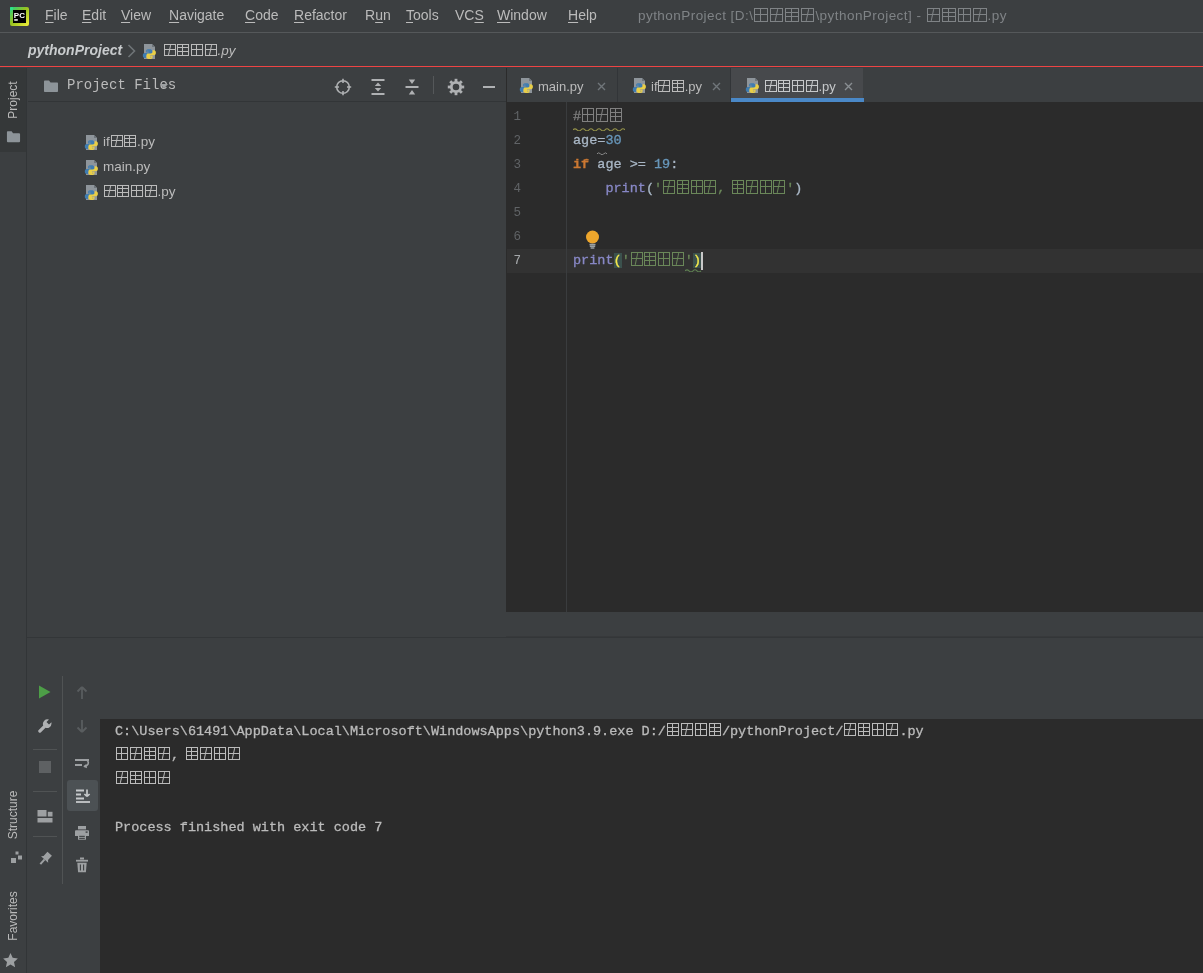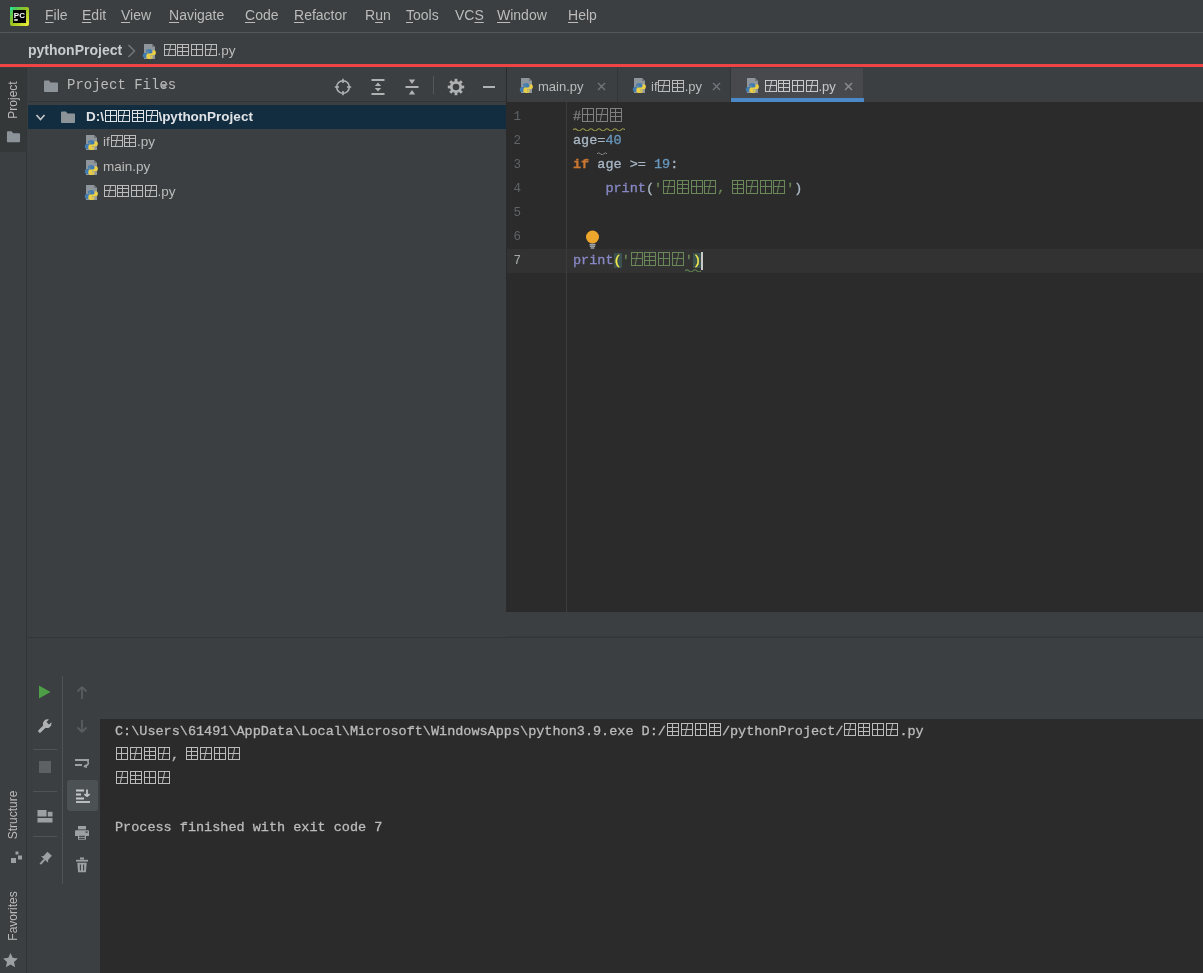--- a/index.html
+++ b/index.html
@@ -12,21 +12,21 @@
 .cj::before { content:""; position:absolute; left:0px; right:0px; top:50%; margin-top:-1px; border-top:1px solid currentColor; }
 .cj::after { content:""; position:absolute; top:0px; bottom:0px; left:50%; margin-left:-1px; border-left:1px solid currentColor; }
 .cj.hh::before { top:28%; bottom:28%; margin-top:0; border-bottom:1px solid currentColor; }
 .cj.vv::after { transform:rotate(12deg); }
 
 #menubar { left:0; top:0; width:1203px; height:33px; background:#3c3f41; border-bottom:1px solid #55585a; }
 #menubar .mi { position:absolute; top:7px; font-size:14px; color:#bbbbbb; }
 #menubar .mi u { text-decoration:underline; text-underline-offset:2px; }
 #title { position:absolute; top:8px; left:638px; font-size:13.5px; letter-spacing:0.45px; color:#7f8386; }
 
-#crumbs { left:0; top:34px; width:1203px; height:33px; background:#3c3f41; border-bottom:3px solid #ef4444; }
+#crumbs { left:0; top:34px; width:1203px; height:33px; background:#3c3f41; border-bottom:1px solid #ef4444;font-style:italic; }
 
 #stripe { left:0; top:68px; width:27px; height:905px; background:#3c3f41; border-right:1px solid #323537; }
 .vtext { position:absolute; font-size:12px; color:#bbbbbb; white-space:nowrap; transform:rotate(-90deg); transform-origin:center; }
 
 #projpanel { left:28px; top:68px; width:478px; height:569px; background:#3c3f41; }
 #projhead { position:absolute; left:0; top:0; width:478px; height:34px; border-bottom:1px solid #323537;font-family:Liberation Mono, monospace; }
 #tree { position:absolute; left:0; top:35px; width:478px; height:534px; }
 .trow { position:absolute; left:0; width:478px; height:24px; font-size:13.5px; color:#bbbbbb; }
 
 #split { left:506px; top:68px; width:1px; height:544px; background:#2b2b2b; }
@@ -95,20 +95,21 @@
     <span class="mi" style="left:82px"><u>E</u>dit</span>
     <span class="mi" style="left:121px"><u>V</u>iew</span>
     <span class="mi" style="left:169px"><u>N</u>avigate</span>
     <span class="mi" style="left:245px"><u>C</u>ode</span>
     <span class="mi" style="left:294px"><u>R</u>efactor</span>
     <span class="mi" style="left:365px">R<u>u</u>n</span>
     <span class="mi" style="left:406px"><u>T</u>ools</span>
     <span class="mi" style="left:455px">VC<u>S</u></span>
     <span class="mi" style="left:497px"><u>W</u>indow</span>
     <span class="mi" style="left:568px"><u>H</u>elp</span>
+    <span id="title">pythonProject [D:\<span class="cj"></span><span class="cj vv"></span><span class="cj hh"></span><span class="cj vv"></span>\pythonProject] - <span class="cj vv"></span><span class="cj hh"></span><span class="cj"></span><span class="cj vv"></span>.py</span>
   </div>
   <div id="crumbs" class="abs">
     <span class="abs" style="left:28px;top:8px;font-size:14px;font-weight:bold;color:#c9ccce">pythonProject</span>
     <svg class="icon" style="left:127px;top:10px" width="9" height="14" viewBox="0 0 9 14">
         <path d="M1.5 1 L7.5 7 L1.5 13" stroke="#6f7477" stroke-width="1.6" fill="none"></path>
       </svg>
     <svg class="icon" style="left:141px;top:9px" width="17" height="17" viewBox="0 0 17 17">
         <use href="#sym-pyfile"></use>
       </svg>
     <span class="abs" style="left:163px;top:9px;font-size:13.5px;color:#bbbbbb"><span class="cj vv"></span><span class="cj hh"></span><span class="cj"></span><span class="cj vv"></span>.py</span>
@@ -165,29 +166,20 @@
             <rect x="14.2" y="7.6" width="3" height="2.8"></rect>
           </g>
         </g>
         <circle cx="9" cy="9" r="4.7" fill="none" stroke="#afb1b3" stroke-width="2.8"></circle>
       </svg>
       <svg class="icon" style="left:452px;top:10px" width="18" height="18" viewBox="0 0 18 18">
           <rect x="3" y="8" width="12" height="2" fill="#afb1b3"></rect>
         </svg>
     </div>
     <div id="tree">
-      <div class="trow" style="top:2px;background:#122c40;color:#dfe3e6;font-weight:bold">
-        <svg class="icon" style="left:7px;top:7px" width="11" height="11" viewBox="0 0 11 11">
-            <path d="M1.5 3 L5.5 7.5 L9.5 3" stroke="#c3c5c7" stroke-width="1.7" fill="none"></path>
-          </svg>
-        <svg class="icon" style="left:32px;top:4px" width="16" height="16" viewBox="0 0 16 16">
-            <use href="#sym-folder"></use>
-          </svg>
-        <span class="abs" style="left:58px;top:4px">D:\<span class="cj"></span><span class="cj vv"></span><span class="cj hh"></span><span class="cj vv"></span>\pythonProject</span>
-      </div>
       <div class="trow" style="top:27px">
         <svg class="icon" style="left:55px;top:4px" width="16" height="16" viewBox="0 0 16 16">
             <use href="#sym-pyfile"></use>
           </svg>
         <span class="abs" style="left:75px;top:4px">if<span class="cj vv"></span><span class="cj hh"></span>.py</span>
       </div>
       <div class="trow" style="top:52px">
         <svg class="icon" style="left:55px;top:4px" width="16" height="16" viewBox="0 0 16 16">
             <use href="#sym-pyfile"></use>
           </svg>
@@ -239,21 +231,21 @@
     <span class="lnum" style="top:32px">2</span>
     <span class="lnum" style="top:56px">3</span>
     <span class="lnum" style="top:80px">4</span>
     <span class="lnum" style="top:104px">5</span>
     <span class="lnum" style="top:128px">6</span>
     <span class="lnum" style="top:152px;color:#a4a7a9">7</span>
     <div class="cline" style="top:3px"><span style="color:#808080">#<span class="cj"></span><span class="cj vv"></span><span class="cj hh"></span></span></div>
     <svg class="icon" style="left:66px;top:25px" width="52" height="4" viewBox="0 0 52 4">
         <path d="M0 2.8 Q2 0.8 4 2.8 T8 2.8 T12 2.8 T16 2.8 T20 2.8 T24 2.8 T28 2.8 T32 2.8 T36 2.8 T40 2.8 T44 2.8 T48 2.8 T52 2.8" stroke="#96944a" stroke-width="1.1" fill="none"></path>
       </svg>
-    <div class="cline" style="top:27px">age=<span style="color:#6897bb">40</span></div>
+    <div class="cline" style="top:27px">age=<span style="color:#6897bb">30</span></div>
     <svg class="icon" style="left:90px;top:49px" width="10" height="4" viewBox="0 0 10 4">
         <path d="M0 2.8 Q1.7 0.8 3.4 2.8 T6.8 2.8 T10 2.8" stroke="#888888" stroke-width="1" fill="none"></path>
       </svg>
     <div class="cline" style="top:51px"><span style="color:#cc7832;font-weight:bold">if</span> age &gt;= <span style="color:#6897bb">19</span>:</div>
     <div class="cline" style="top:75px">    <span style="color:#8888c6">print</span>(<span style="color:#6a8759">'<span class="cj vv"></span><span class="cj hh"></span><span class="cj"></span><span class="cj vv"></span><span class="fw">,</span><span class="cj hh"></span><span class="cj vv"></span><span class="cj"></span><span class="cj vv"></span>'</span>)</div>
     <svg class="icon" style="left:78px;top:128px" width="15" height="19" viewBox="0 0 15 19">
       <circle cx="7.5" cy="7" r="6.5" fill="#eda62c"></circle>
       <path d="M4.5 14.5 H10.5 M4.8 16.3 H10.2 M5.6 18 H9.4" stroke="#9aa0a3" stroke-width="1.5"></path>
     </svg>
     <div class="cline" style="top:147px"><span style="color:#8888c6">print</span><span class="pbox">(</span><span style="color:#6a8759">'<span class="cj vv"></span><span class="cj hh"></span><span class="cj"></span><span class="cj vv"></span>'</span><span class="pbox">)</span></div>

